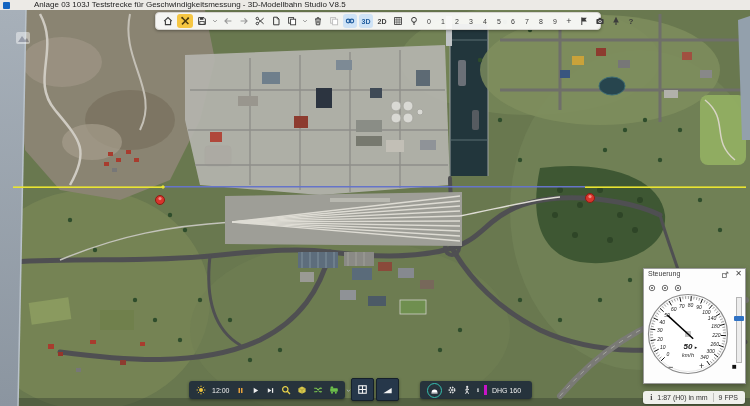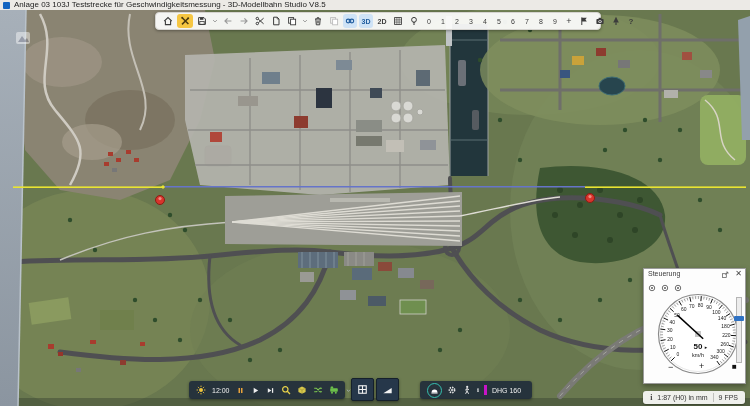--- a/index.html
+++ b/index.html
@@ -3,21 +3,21 @@
 <meta charset="utf-8">
 <style>
   html,body{margin:0;padding:0;background:#222;}
   #app{position:relative;width:750px;height:406px;overflow:hidden;
        font-family:"Liberation Sans","DejaVu Sans",sans-serif;
        -webkit-font-smoothing:antialiased;}
   
   #titlebar{position:absolute;left:0;top:0;width:750px;height:10px;background:#eceae6;
             display:flex;align-items:center;gap:4px;padding-left:3px;box-sizing:border-box;z-index:30;}
   #titlebar .appicon{width:7px;height:7px;background:#1565c0;border-radius:1px;flex:0 0 auto;}
-  #titlebar .title{font-size:8px;line-height:10px;color:#222;white-space:nowrap;}
+  #titlebar .title{font-size:8px;line-height:10px;color:#222;white-space:nowrap;margin-left:20px;}
   
   #viewport{position:absolute;left:0;top:0;width:750px;height:406px;z-index:1;}
   
   #toolbar{position:absolute;left:155px;top:12px;height:18px;width:446px;z-index:10;
            background:rgba(251,251,250,.95);border:1px solid #d6d4d0;border-radius:4px;
            box-shadow:0 1px 3px rgba(0,0,0,.35);display:flex;align-items:center;
            padding:0 5px;box-sizing:border-box;gap:2px;}
   .tbtn{width:14px;height:14px;display:flex;align-items:center;justify-content:center;
         border-radius:3px;flex:0 0 auto;color:#3c3c3c;}
   .tbtn.sm{width:8px;}
@@ -53,21 +53,21 @@
   #statusbar .iico{font-size:8px;font-weight:bold;color:#444;font-family:"Liberation Serif",serif;}
   
   #steuerung{position:absolute;left:643px;top:268px;width:103px;height:116px;z-index:20;
              background:#fdfdfd;border:1px solid #9b9b9b;box-shadow:0 2px 5px rgba(0,0,0,.35);
              box-sizing:border-box;}
   #steuerung .phead{position:absolute;left:4px;top:1px;font-size:7px;color:#3a3a3a;}
   #steuerung .pclose{position:absolute;right:3px;top:0;font-size:8px;color:#444;line-height:10px;}
   #steuerung .ppop{position:absolute;right:16px;top:2px;color:#555;}
   .cbtnrow{position:absolute;left:4px;top:15px;display:flex;gap:5px;}
   .cbtn{color:#4a4a4a;}
-  #gauge-wrap{position:absolute;left:12px;top:23px;width:84px;height:84px;}
+  #gauge-wrap{position:absolute;left:2px;top:23px;width:84px;height:84px;font-style:italic;}
   #speed-slider{position:absolute;left:92px;top:28px;width:6px;height:66px;background:#ececec;
                 border:1px solid #b5b5b5;box-sizing:border-box;}
   #speed-slider .handle{position:absolute;left:-3px;top:18px;width:10px;height:5px;background:#2f72c4;border-radius:1px;}
   .gaugebtn{position:absolute;font-size:9px;color:#222;line-height:9px;}
   #btn-minus{left:24px;top:94px;}
   #btn-plus{left:55px;top:93px;}
   #btn-stop{left:88px;top:93px;font-size:8px;color:#111;}
   
   #watermark{position:absolute;left:16px;top:30px;width:14px;height:12px;z-index:5;opacity:.45;}
 </style>

